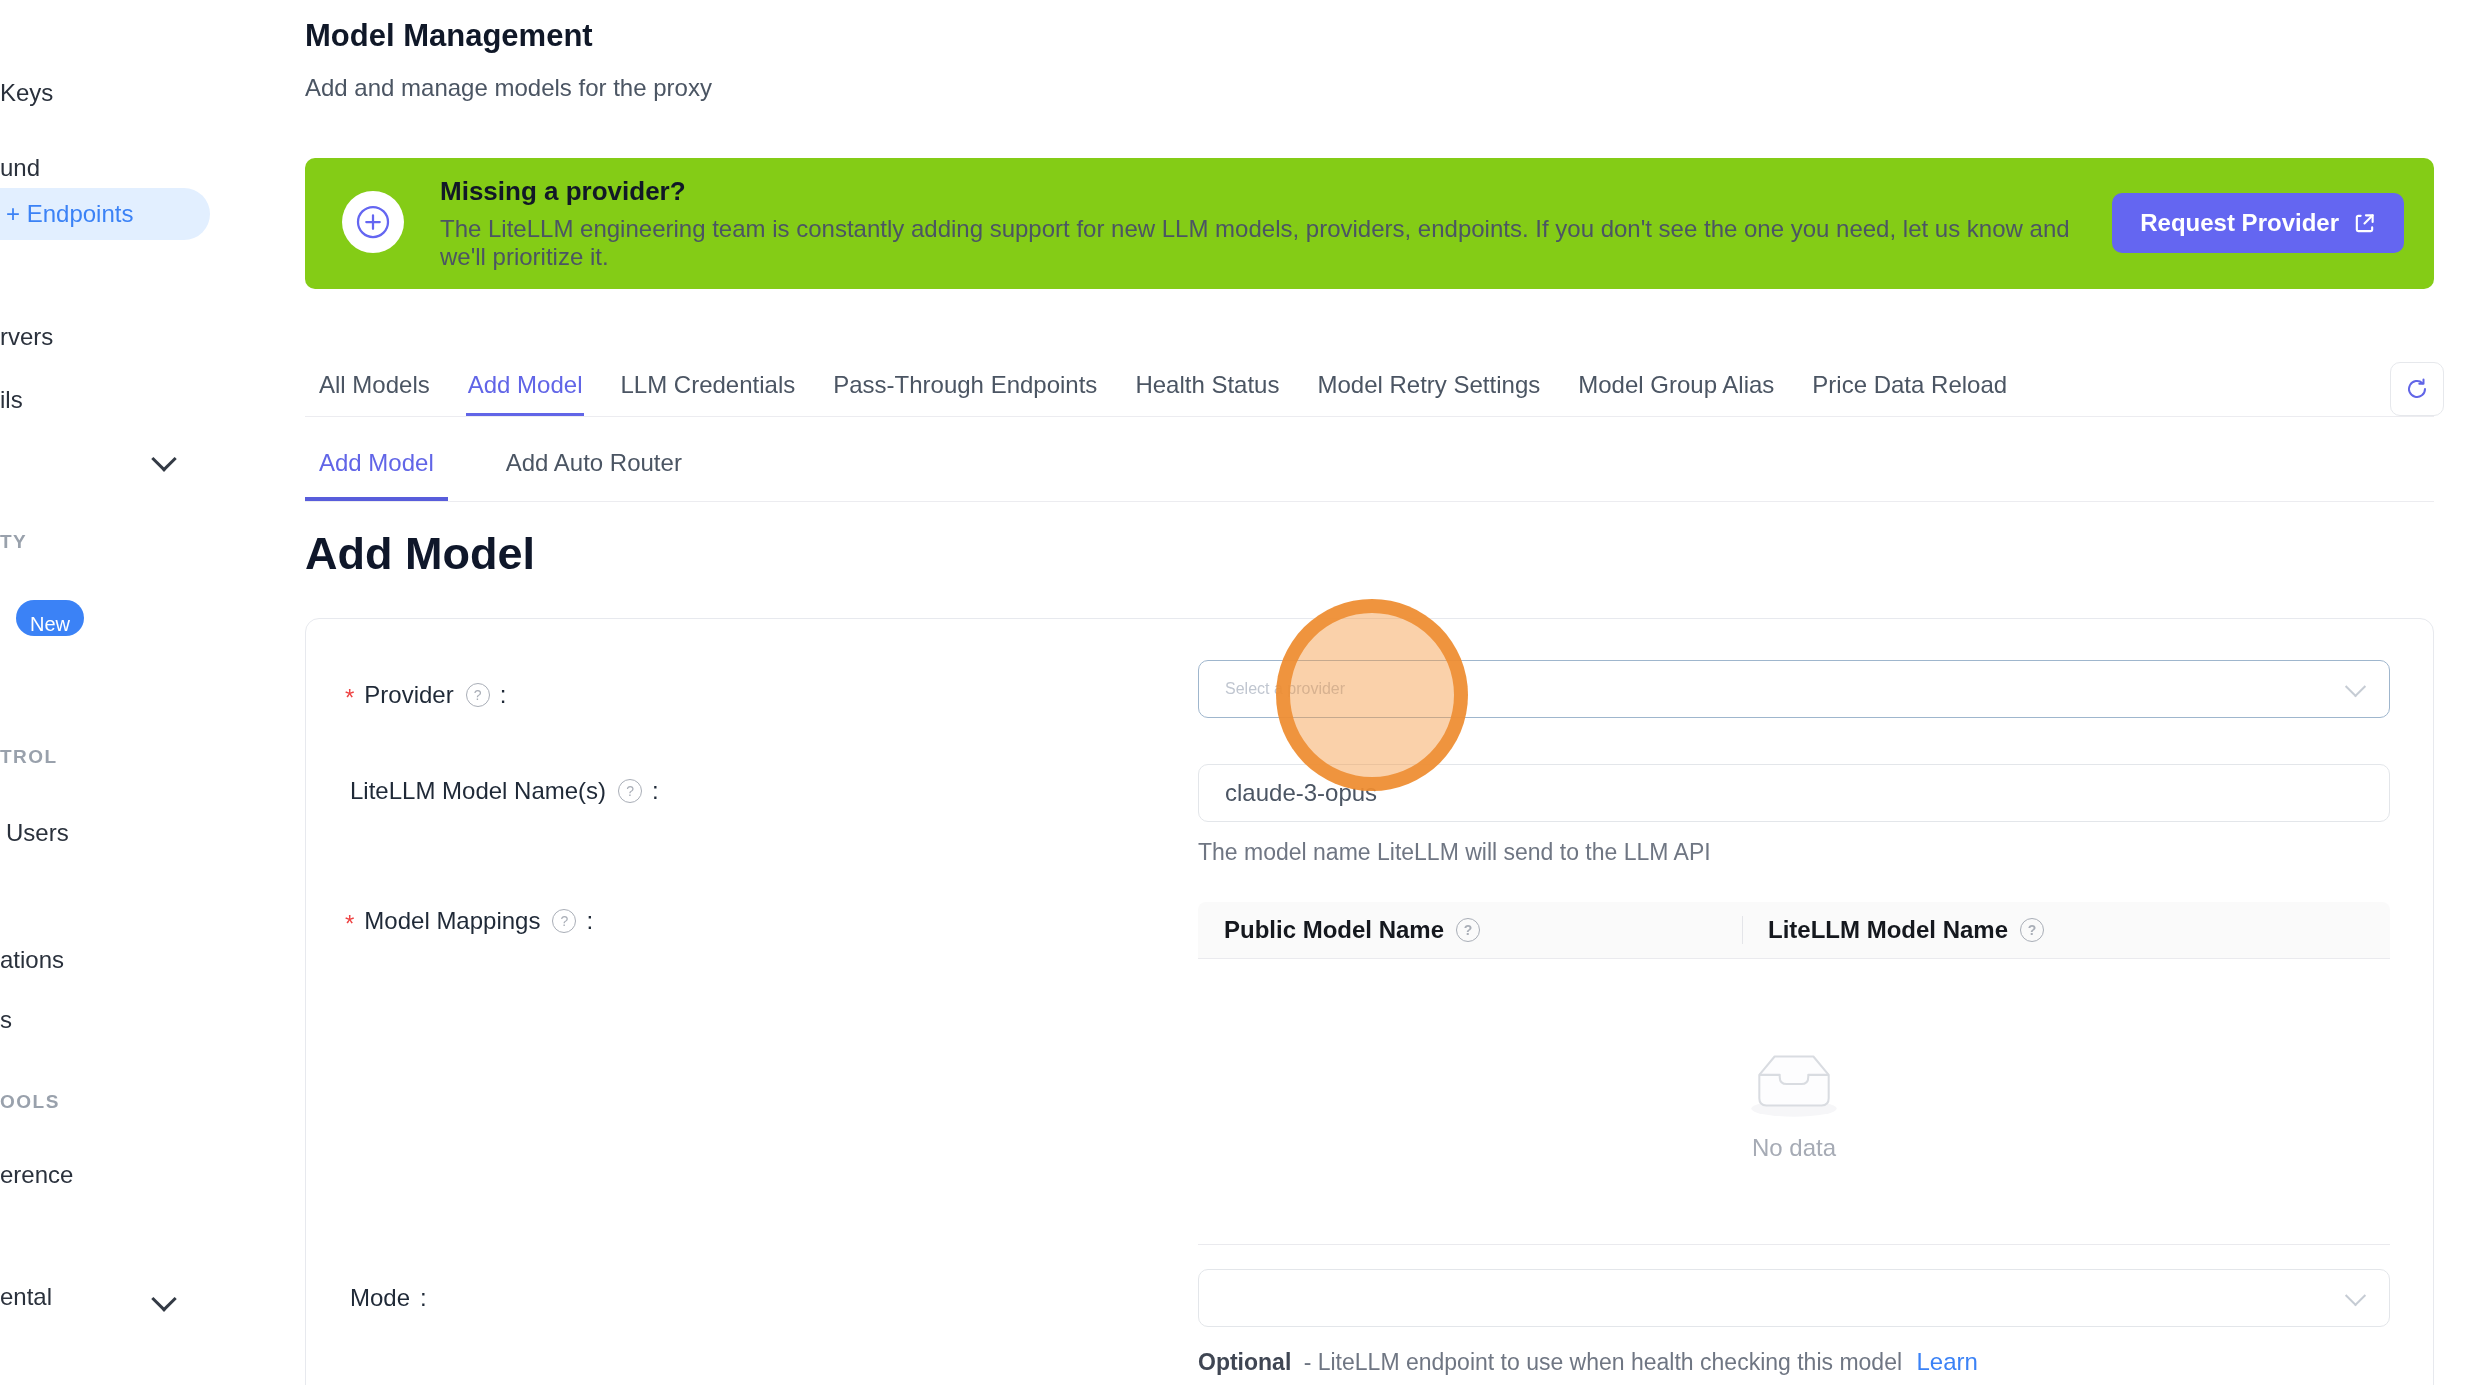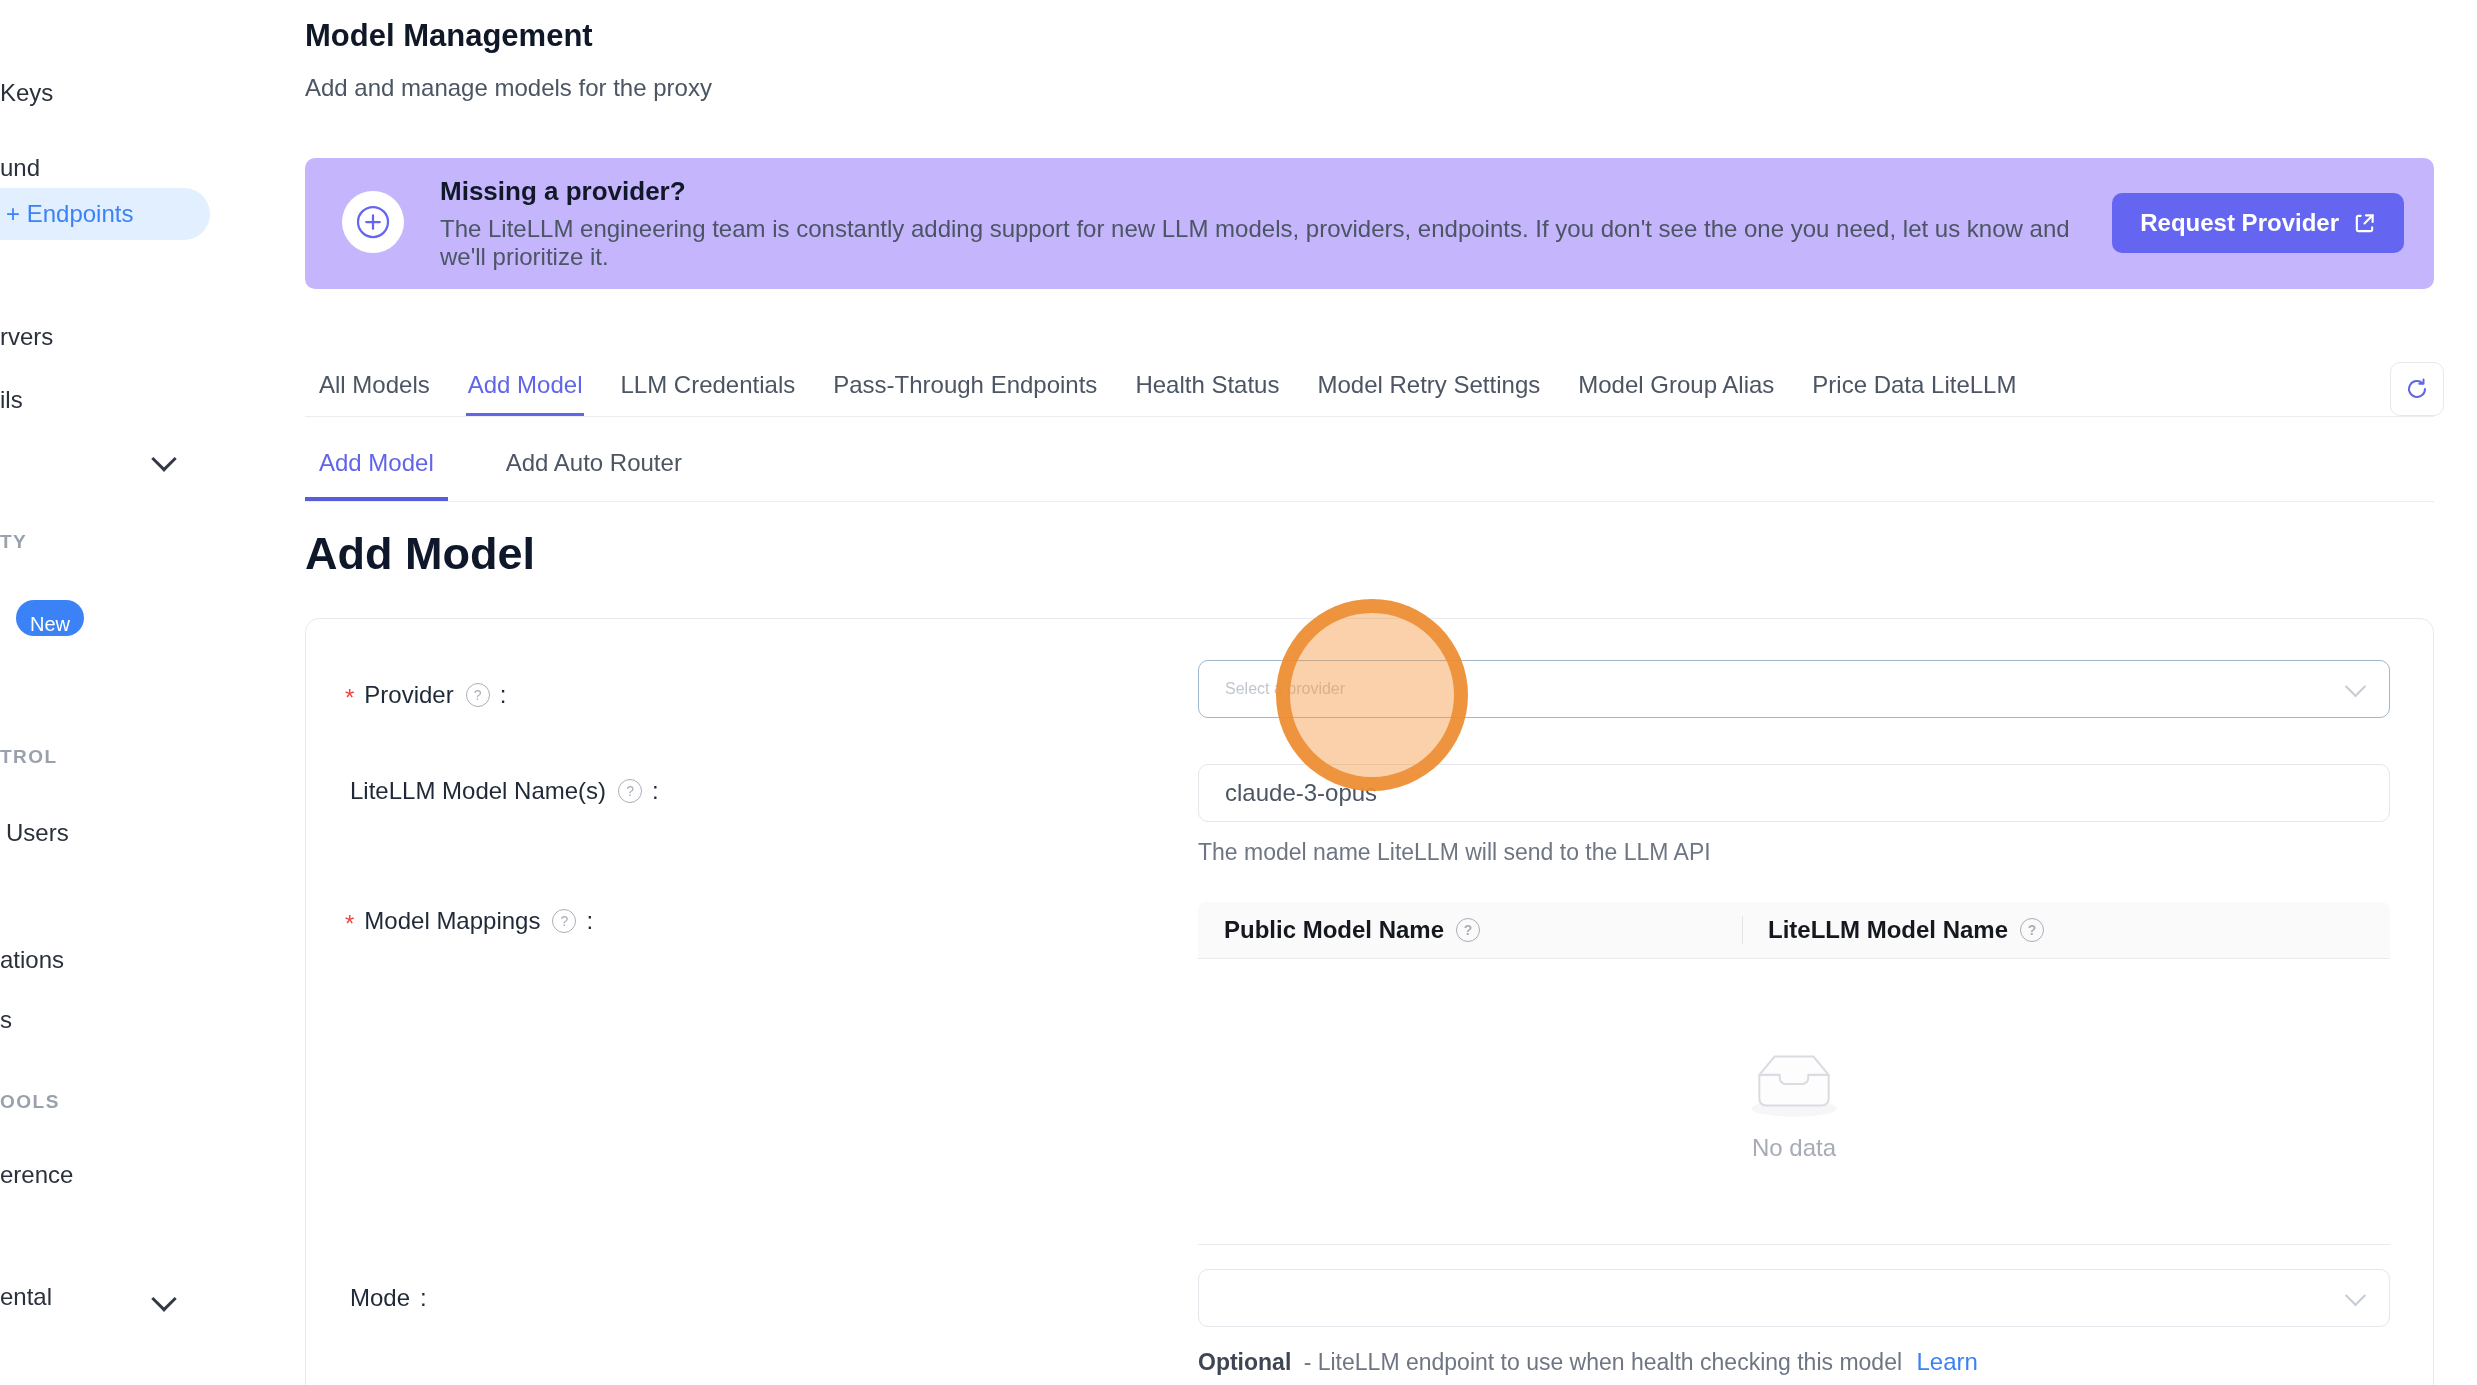--- a/index.html
+++ b/index.html
@@ -23,21 +23,21 @@
     left:16px;top:600px;width:68px;height:36px;border-radius:18px;background:#3b82f6;
     color:#ffffff;font-size:20px;display:flex;align-items:flex-end;justify-content:center;
   }
   .chev{width:15px;height:15px;border-right:3px solid #333a45;border-bottom:3px solid #333a45;transform:rotate(45deg);}
 
   
   .page-title{left:305px;top:18px;font-size:31px;font-weight:700;color:#101828;}
   .page-subtitle{left:305px;top:74px;font-size:24px;color:#4b5563;}
 
   
-  .banner{left:305px;top:158px;width:2129px;height:131px;background:#c4b5fd;border-radius:10px;}
+  .banner{left:305px;top:158px;width:2129px;height:131px;background:#84cc16;border-radius:10px;}
   .banner-circle{
     left:37px;top:33px;width:62px;height:62px;border-radius:50%;background:#ffffff;
     display:flex;align-items:center;justify-content:center;
   }
   .banner-title{left:135px;top:18px;font-size:26px;font-weight:700;color:#111827;}
   .banner-line{left:135px;font-size:24px;color:#4b5563;}
   .req-btn{
     right:30px;top:35px;height:60px;padding:0 28px;background:#6466f1;border-radius:10px;
     display:flex;align-items:center;gap:14px;color:#ffffff;font-size:24px;font-weight:700;
     border:none;cursor:pointer;white-space:nowrap;
@@ -161,21 +161,21 @@
 </div>
 
 <div class="abs tabs">
   <div class="tab">All Models</div>
   <div class="tab active">Add Model</div>
   <div class="tab">LLM Credentials</div>
   <div class="tab">Pass-Through Endpoints</div>
   <div class="tab">Health Status</div>
   <div class="tab">Model Retry Settings</div>
   <div class="tab">Model Group Alias</div>
-  <div class="tab">Price Data LiteLLM</div>
+  <div class="tab">Price Data Reload</div>
 </div>
 <div class="abs refresh-btn">
   <span style="display:flex;">
     <svg width="24" height="24" viewBox="0 0 24 24" fill="none" stroke="#6165e7" stroke-width="2" stroke-linecap="round" stroke-linejoin="round">
       <path d="M20 12a8 8 0 1 1-2.5-5.8"></path>
         <path d="M18.5 2.5v4.2h-4.2"></path>
     </svg>
   </span>
 </div>
 

